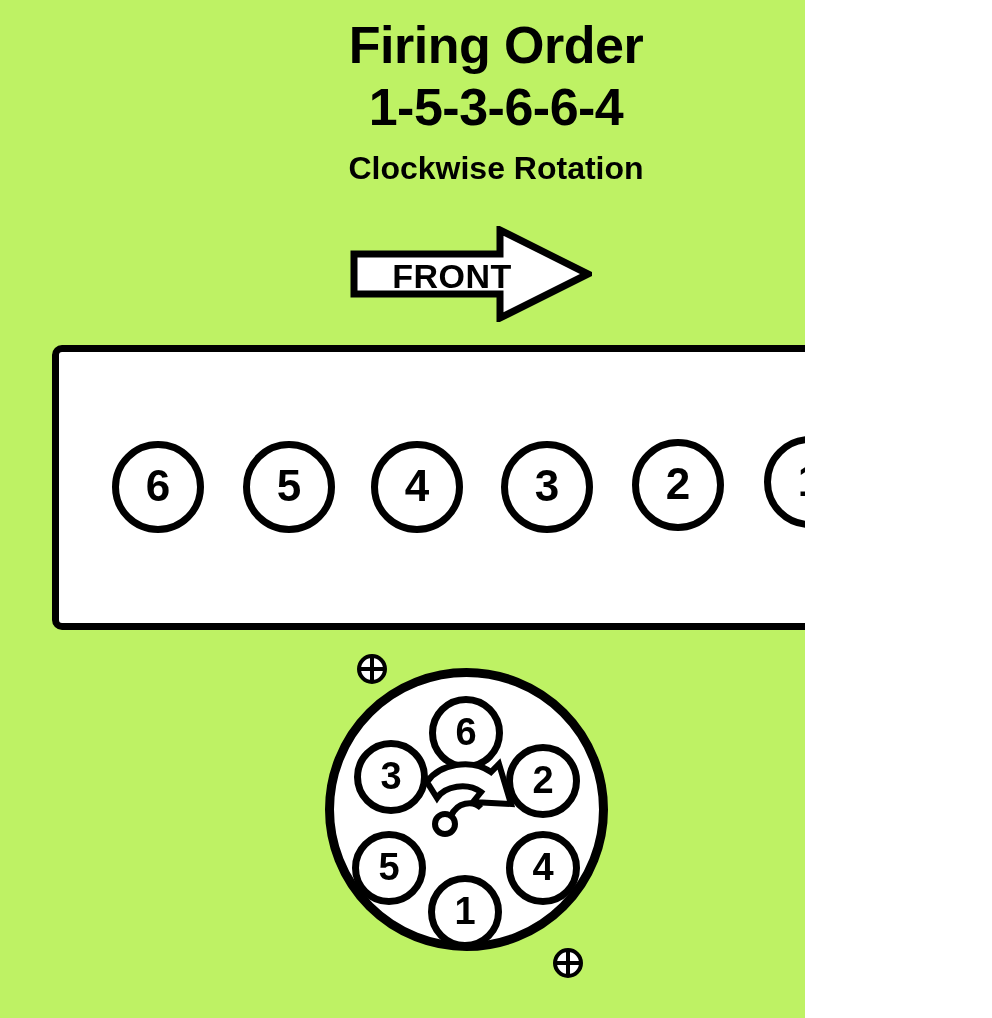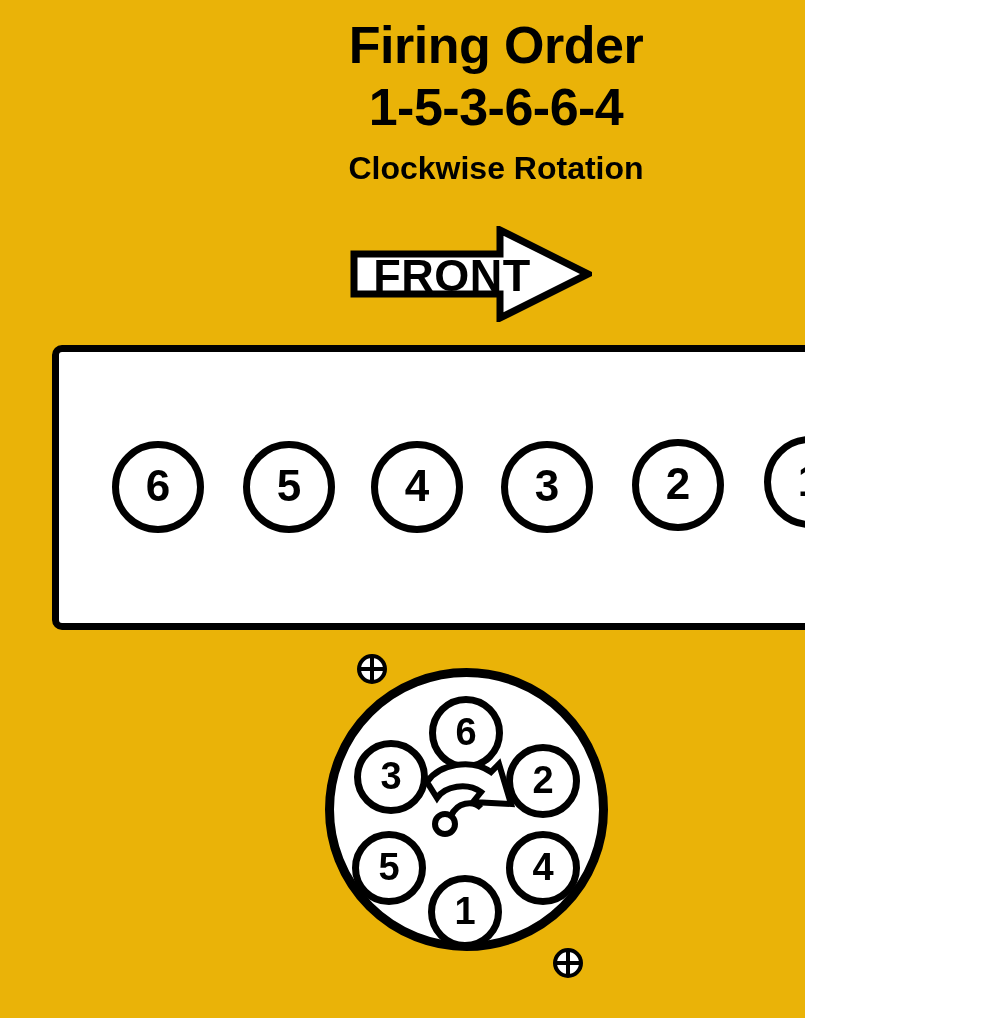--- a/index.html
+++ b/index.html
@@ -9,21 +9,21 @@
     background: #ffffff;
   }
   body {
     font-family: "Liberation Sans", sans-serif;
     color: #000000;
   }
   #page {
     position: relative;
     width: 805px;
     height: 1018px;
-    background: #eab308;
+    background: #bef264;
     overflow: hidden;
   }
 
   
   .heading {
     position: absolute;
     left: 0;
     top: 14px;
     width: 992px;
     text-align: center;
@@ -51,21 +51,21 @@
     width: 242px;
     height: 96px;
   }
   .front-arrow svg { display: block; }
   .front-label {
     position: absolute;
     left: 372px;
     top: 256px;
     width: 160px;
     text-align: center;
-    font-size: 45px;
+    font-size: 34px;
     font-weight: bold;
     line-height: 40px;
     letter-spacing: 0.5px;
   }
 
   
   .engine-block {
     position: absolute;
     left: 52px;
     top: 345px;

